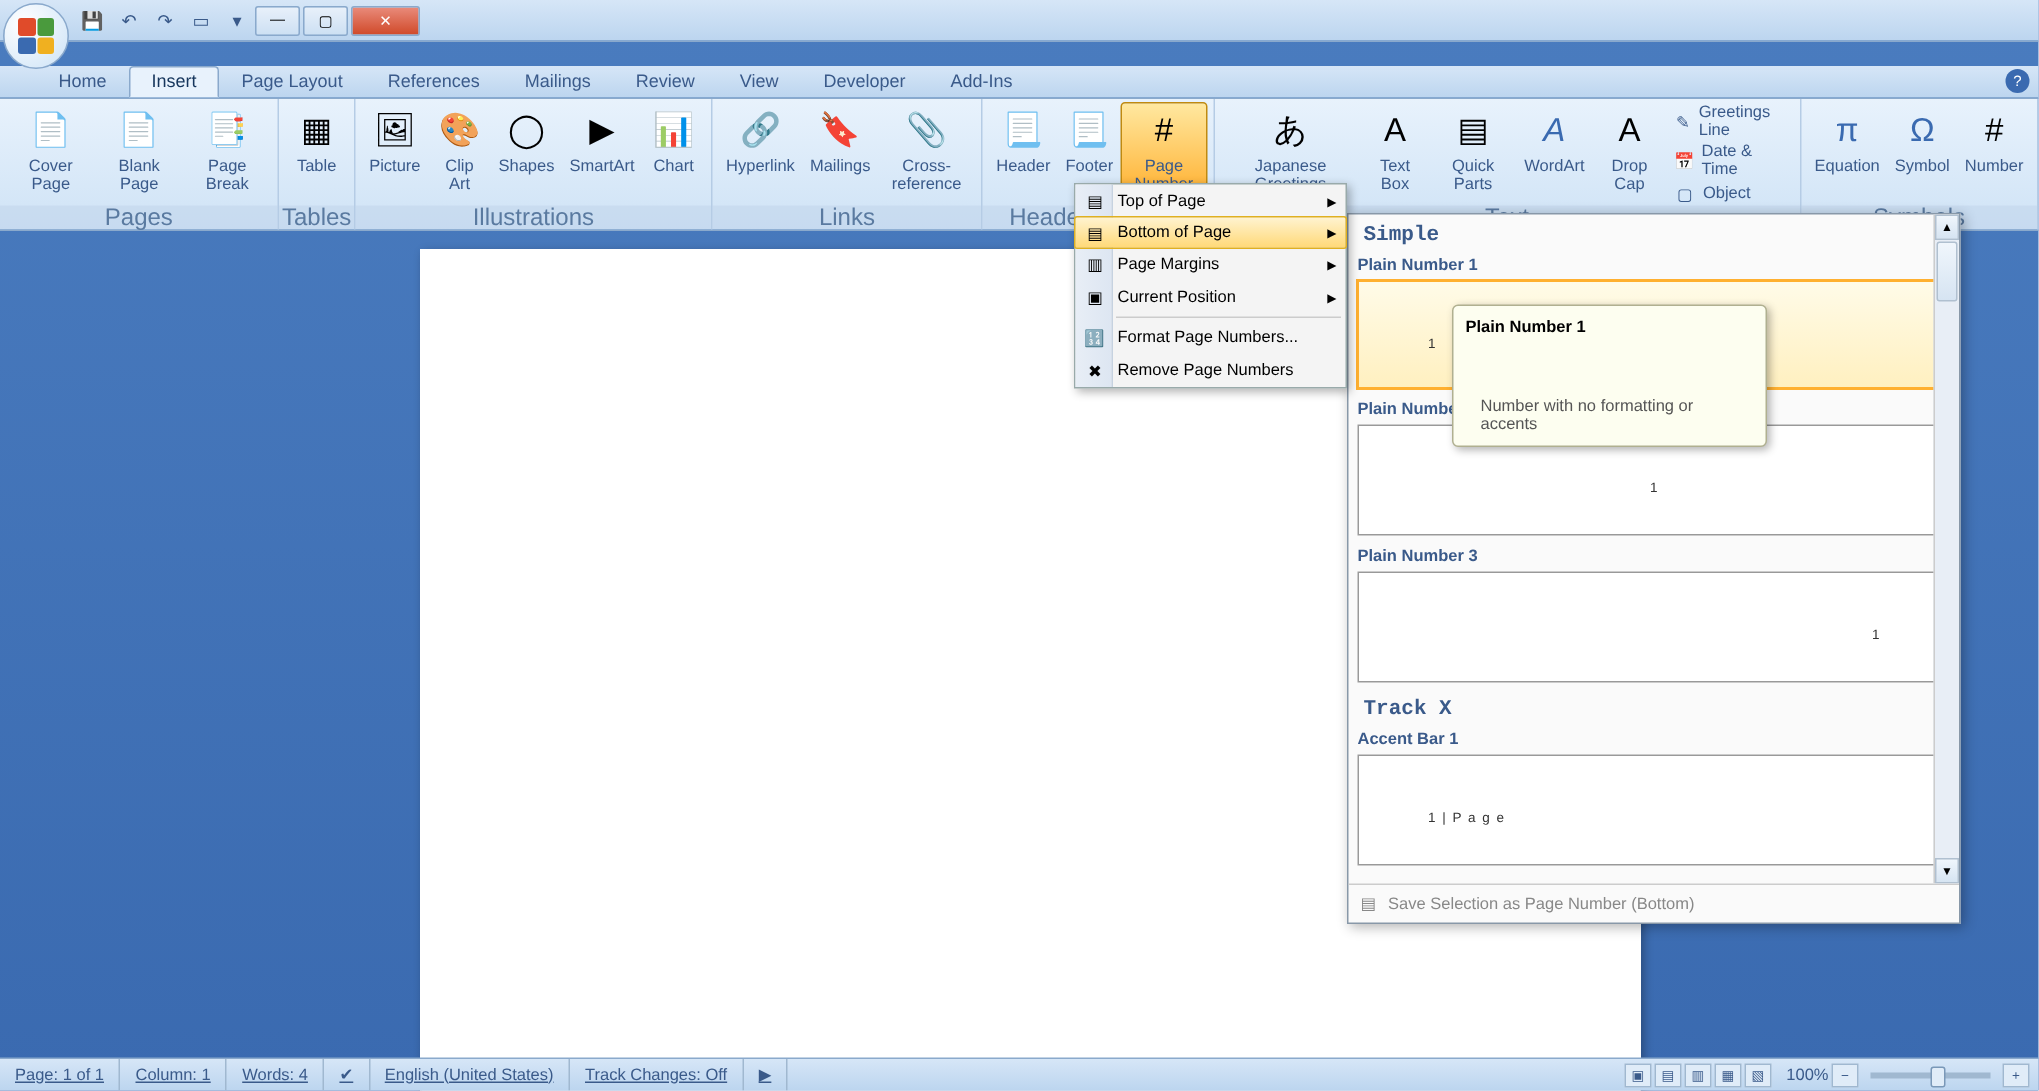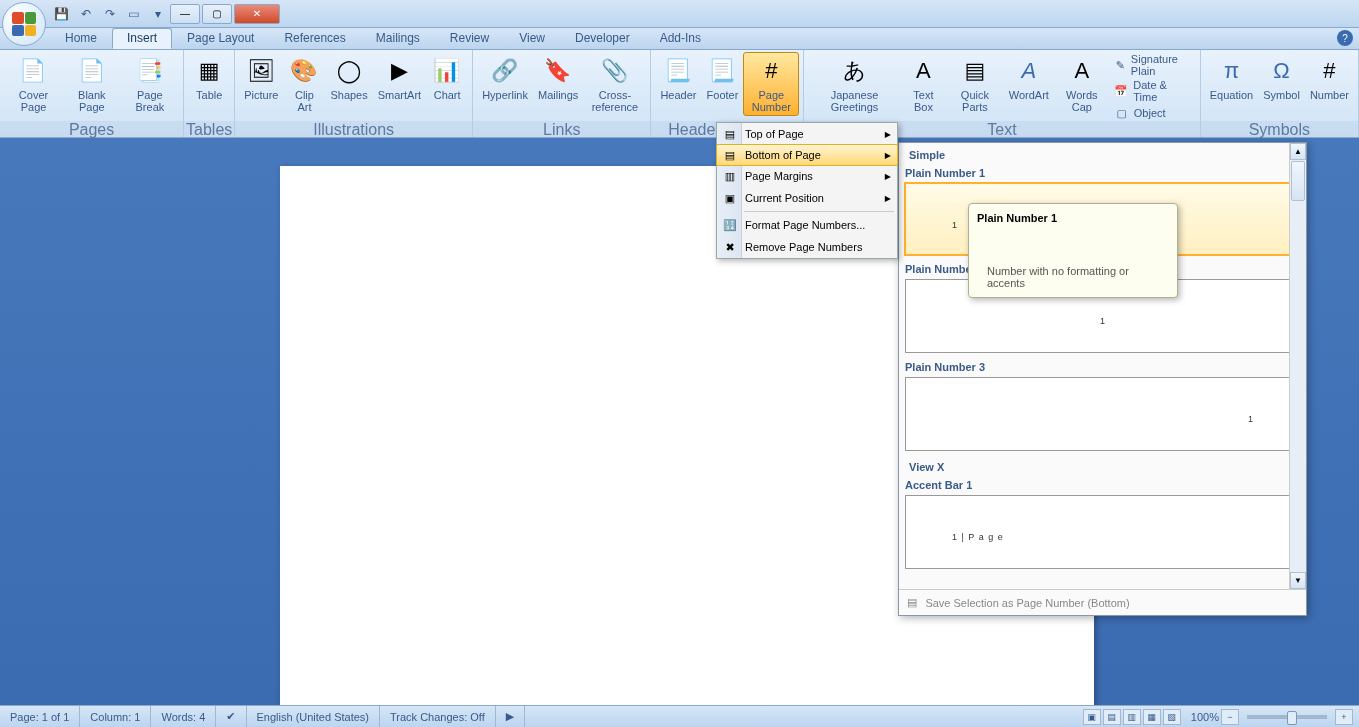--- a/index.html
+++ b/index.html
@@ -15,21 +15,21 @@
 .office-logo span:nth-child(3){background:#3a6ab0;}
 .office-logo span:nth-child(4){background:#f0b020;}
 .qat { margin-left: 52px; display: flex; gap: 4px; align-items: center; }
 .qat-btn { width: 20px; height: 20px; display: flex; align-items: center; justify-content: center; font-size: 12px; color: #3a5a8a; cursor: pointer; }
 .title-text { flex: 1; text-align: center; font-size: 12px; color: #3a5a8a; }
 .win-controls { display: flex; }
 .wc-btn { width: 30px; height: 20px; border: 1px solid #8aa9cc; background: linear-gradient(#e8f0fa, #cde0f3); display: flex; align-items: center; justify-content: center; font-size: 10px; margin-left: 2px; border-radius: 2px; }
 .wc-close { background: linear-gradient(#e98a7a, #d04a2a); color: #fff; width: 46px; }
 
 
-.ribbon-tabs { height: 22px; background: linear-gradient(#d6e6f7, #bcd5ef); display: flex; padding-left: 50px; border-bottom: 1px solid #8aa9cc; position: relative; }
+.ribbon-tabs { height: 22px; background: linear-gradient(#d6e6f7, #bcd5ef); display: flex; padding-left: 24px; border-bottom: 1px solid #8aa9cc; position: relative; margin-top: 16px; }
 .rtab { padding: 2px 14px; font-size: 12px; color: #3a5a8a; cursor: pointer; border: 1px solid transparent; }
 .rtab.active { background: #e8f2fc; border: 1px solid #8aa9cc; border-bottom: 1px solid #e8f2fc; border-radius: 3px 3px 0 0; color: #16365c; }
 .help-icon { position: absolute; right: 6px; top: 2px; width: 16px; height: 16px; border-radius: 50%; background: #3a6ab0; color: #fff; font-size: 10px; display: flex; align-items: center; justify-content: center; }
 
 
 .ribbon { height: 88px; background: linear-gradient(#e8f2fc, #cfe3f6); border-bottom: 1px solid #8aa9cc; display: flex; }
 .rgroup { border-right: 1px solid #b5cce5; display: flex; flex-direction: column; position: relative; }
 .rgroup-body { flex: 1; display: flex; align-items: flex-start; padding: 2px 4px; }
 .rgroup-label { height: 16px; font-size: 16px; color: #5a7aa0; text-align: center; background: rgba(180,200,225,0.3); }
 .rbtn-large { display: flex; flex-direction: column; align-items: center; padding: 2px 4px; cursor: pointer; border: 1px solid transparent; border-radius: 3px; }
@@ -48,38 +48,38 @@
 .dd-item { display: flex; align-items: center; height: 22px; font-size: 11px; padding: 0 6px 0 28px; position: relative; cursor: pointer; }
 .dd-item.hover { background: linear-gradient(#fff3d0, #ffd978); border: 1px solid #e0b020; border-radius: 2px; margin: -1px; position: relative; }
 .dd-item .ddicon { position: absolute; left: 4px; width: 18px; height: 18px; display: flex; align-items: center; justify-content: center; }
 .dd-item .arrow { position: absolute; right: 6px; font-size: 8px; }
 .dd-sep { height: 1px; background: #ccc; margin: 2px 3px 2px 27px; }
 .dd-iconstrip { position: absolute; left: 0; top: 0; bottom: 0; width: 25px; background: linear-gradient(to right, #e8eef6, #dde6f2); border-right: 1px solid #c6d2e0; }
 
 
 .gallery { position: absolute; left: 898px; top: 142px; width: 409px; height: 474px; background: #fafafa; border: 1px solid #8898a8; box-shadow: 2px 2px 8px rgba(0,0,0,0.3); z-index: 19; display: flex; flex-direction: column; }
 .gal-scroll { flex: 1; overflow: hidden; position: relative; padding: 2px; }
-.gal-cat { font-size: 11px; font-weight: bold; color: #3a5a8a; padding: 4px 8px; }
+.gal-cat { font-size: 14px; font-weight: bold; color: #3a5a8a; padding: 4px 8px; font-family: Liberation Mono, monospace; }
 .gal-item-label { font-size: 11px; font-weight: bold; color: #3a5a8a; padding: 2px 4px; }
 .gal-item-preview { height: 74px; border: 1px solid #999; margin: 2px 4px 6px 4px; background: #fff; position: relative; }
 .gal-item-preview.selected { border: 2px solid #ffb030; background: linear-gradient(#fffbe8, #fff0c0); margin: 1px 3px 5px 3px; }
 .gal-footer { border-top: 1px solid #ccc; padding: 6px 8px; display: flex; align-items: center; font-size: 11px; color: #888; }
 .gal-scrollbar { position: absolute; right: 0; top: 0; width: 17px; bottom: 0; background: #e8eef6; border-left: 1px solid #ccc; }
 .gal-sb-btn { height: 17px; background: linear-gradient(#f0f6fc, #d6e4f2); border: 1px solid #b0c0d0; display: flex; align-items: center; justify-content: center; font-size: 8px; }
 .gal-thumb { position: absolute; top: 18px; height: 40px; left: 1px; right: 1px; background: linear-gradient(#f0f6fc, #d6e4f2); border: 1px solid #b0c0d0; border-radius: 2px; }
 .preview-num { position: absolute; font-size: 9px; color: #333; }
 
 
 .tooltip { position: absolute; left: 968px; top: 203px; width: 210px; background: #fdfef0; border: 1px solid #b0b090; border-radius: 4px; box-shadow: 2px 2px 6px rgba(0,0,0,0.3); padding: 8px; z-index: 30; }
 .tt-title { font-size: 11px; font-weight: bold; margin-bottom: 6px; }
 .tt-body { font-size: 11px; color: #555; margin-left: 10px; margin-top: 41px; }
 
 
 .statusbar { position: absolute; bottom: 0; left: 0; right: 0; height: 22px; background: linear-gradient(#d6e6f7, #bcd5ef); border-top: 1px solid #8aa9cc; display: flex; align-items: center; font-size: 11px; color: #3a5a8a; }
-.sb-item { padding: 0 10px; border-right: 1px solid #a0b8d0; height: 100%; display: flex; align-items: center; }
+.sb-item { padding: 0 10px; border-right: 1px solid #a0b8d0; height: 100%; display: flex; align-items: center; text-decoration: underline; }
 .sb-right { margin-left: auto; display: flex; align-items: center; gap: 2px; padding-right: 6px; }
 .sb-vbtn { width: 18px; height: 16px; border: 1px solid #a0b8d0; background: #e0ecf8; display: flex; align-items: center; justify-content: center; font-size: 9px; }
 .zoom-slider { width: 80px; height: 4px; background: #a0b8d0; position: relative; margin: 0 6px; }
 .zoom-slider::after { content: ''; position: absolute; left: 50%; top: -4px; width: 8px; height: 12px; background: #e0ecf8; border: 1px solid #7a98b8; border-radius: 2px; }
 </style>
 </head>
 <body>
 
 <div class="titlebar">
   <div class="office-btn">
@@ -222,26 +222,26 @@
       <div class="rbtn-large">
           <div class="rbtn-icon-lg">▤</div>
           <div class="rbtn-text">Quick Parts</div>
         </div>
       <div class="rbtn-large">
           <div class="rbtn-icon-lg" style="font-style:italic;color:#3a6ab0;">A</div>
           <div class="rbtn-text">WordArt</div>
         </div>
       <div class="rbtn-large">
           <div class="rbtn-icon-lg">A</div>
-          <div class="rbtn-text">Words Cap</div>
+          <div class="rbtn-text">Drop Cap</div>
         </div>
       <div class="smallstack">
         <div class="rbtn-small">
             <span class="smicon">✎</span>
-            <span>Signature Plain</span>
+            <span>Greetings Line</span>
           </div>
         <div class="rbtn-small">
             <span class="smicon">📅</span>
             <span>Date &amp; Time</span>
           </div>
         <div class="rbtn-small">
             <span class="smicon">▢</span>
             <span>Object</span>
           </div>
       </div>
@@ -311,21 +311,21 @@
         <span class="preview-num" style="left:46px; top:36px;">1</span>
       </div>
     <div class="gal-item-label">Plain Number 2</div>
     <div class="gal-item-preview">
         <span class="preview-num" style="left:50%; top:36px; transform:translateX(-50%);">1</span>
       </div>
     <div class="gal-item-label">Plain Number 3</div>
     <div class="gal-item-preview">
         <span class="preview-num" style="right:46px; top:36px;">1</span>
       </div>
-    <div class="gal-cat">View X</div>
+    <div class="gal-cat">Track X</div>
     <div class="gal-item-label">Accent Bar 1</div>
     <div class="gal-item-preview">
         <span class="preview-num" style="left:46px; top:36px; letter-spacing:1px;">1 | P a g e</span>
       </div>
     <div class="gal-scrollbar">
       <div class="gal-sb-btn">▲</div>
       <div class="gal-thumb"></div>
       <div class="gal-sb-btn" style="position:absolute;bottom:0;left:0;right:0;">▼</div>
     </div>
   </div>

